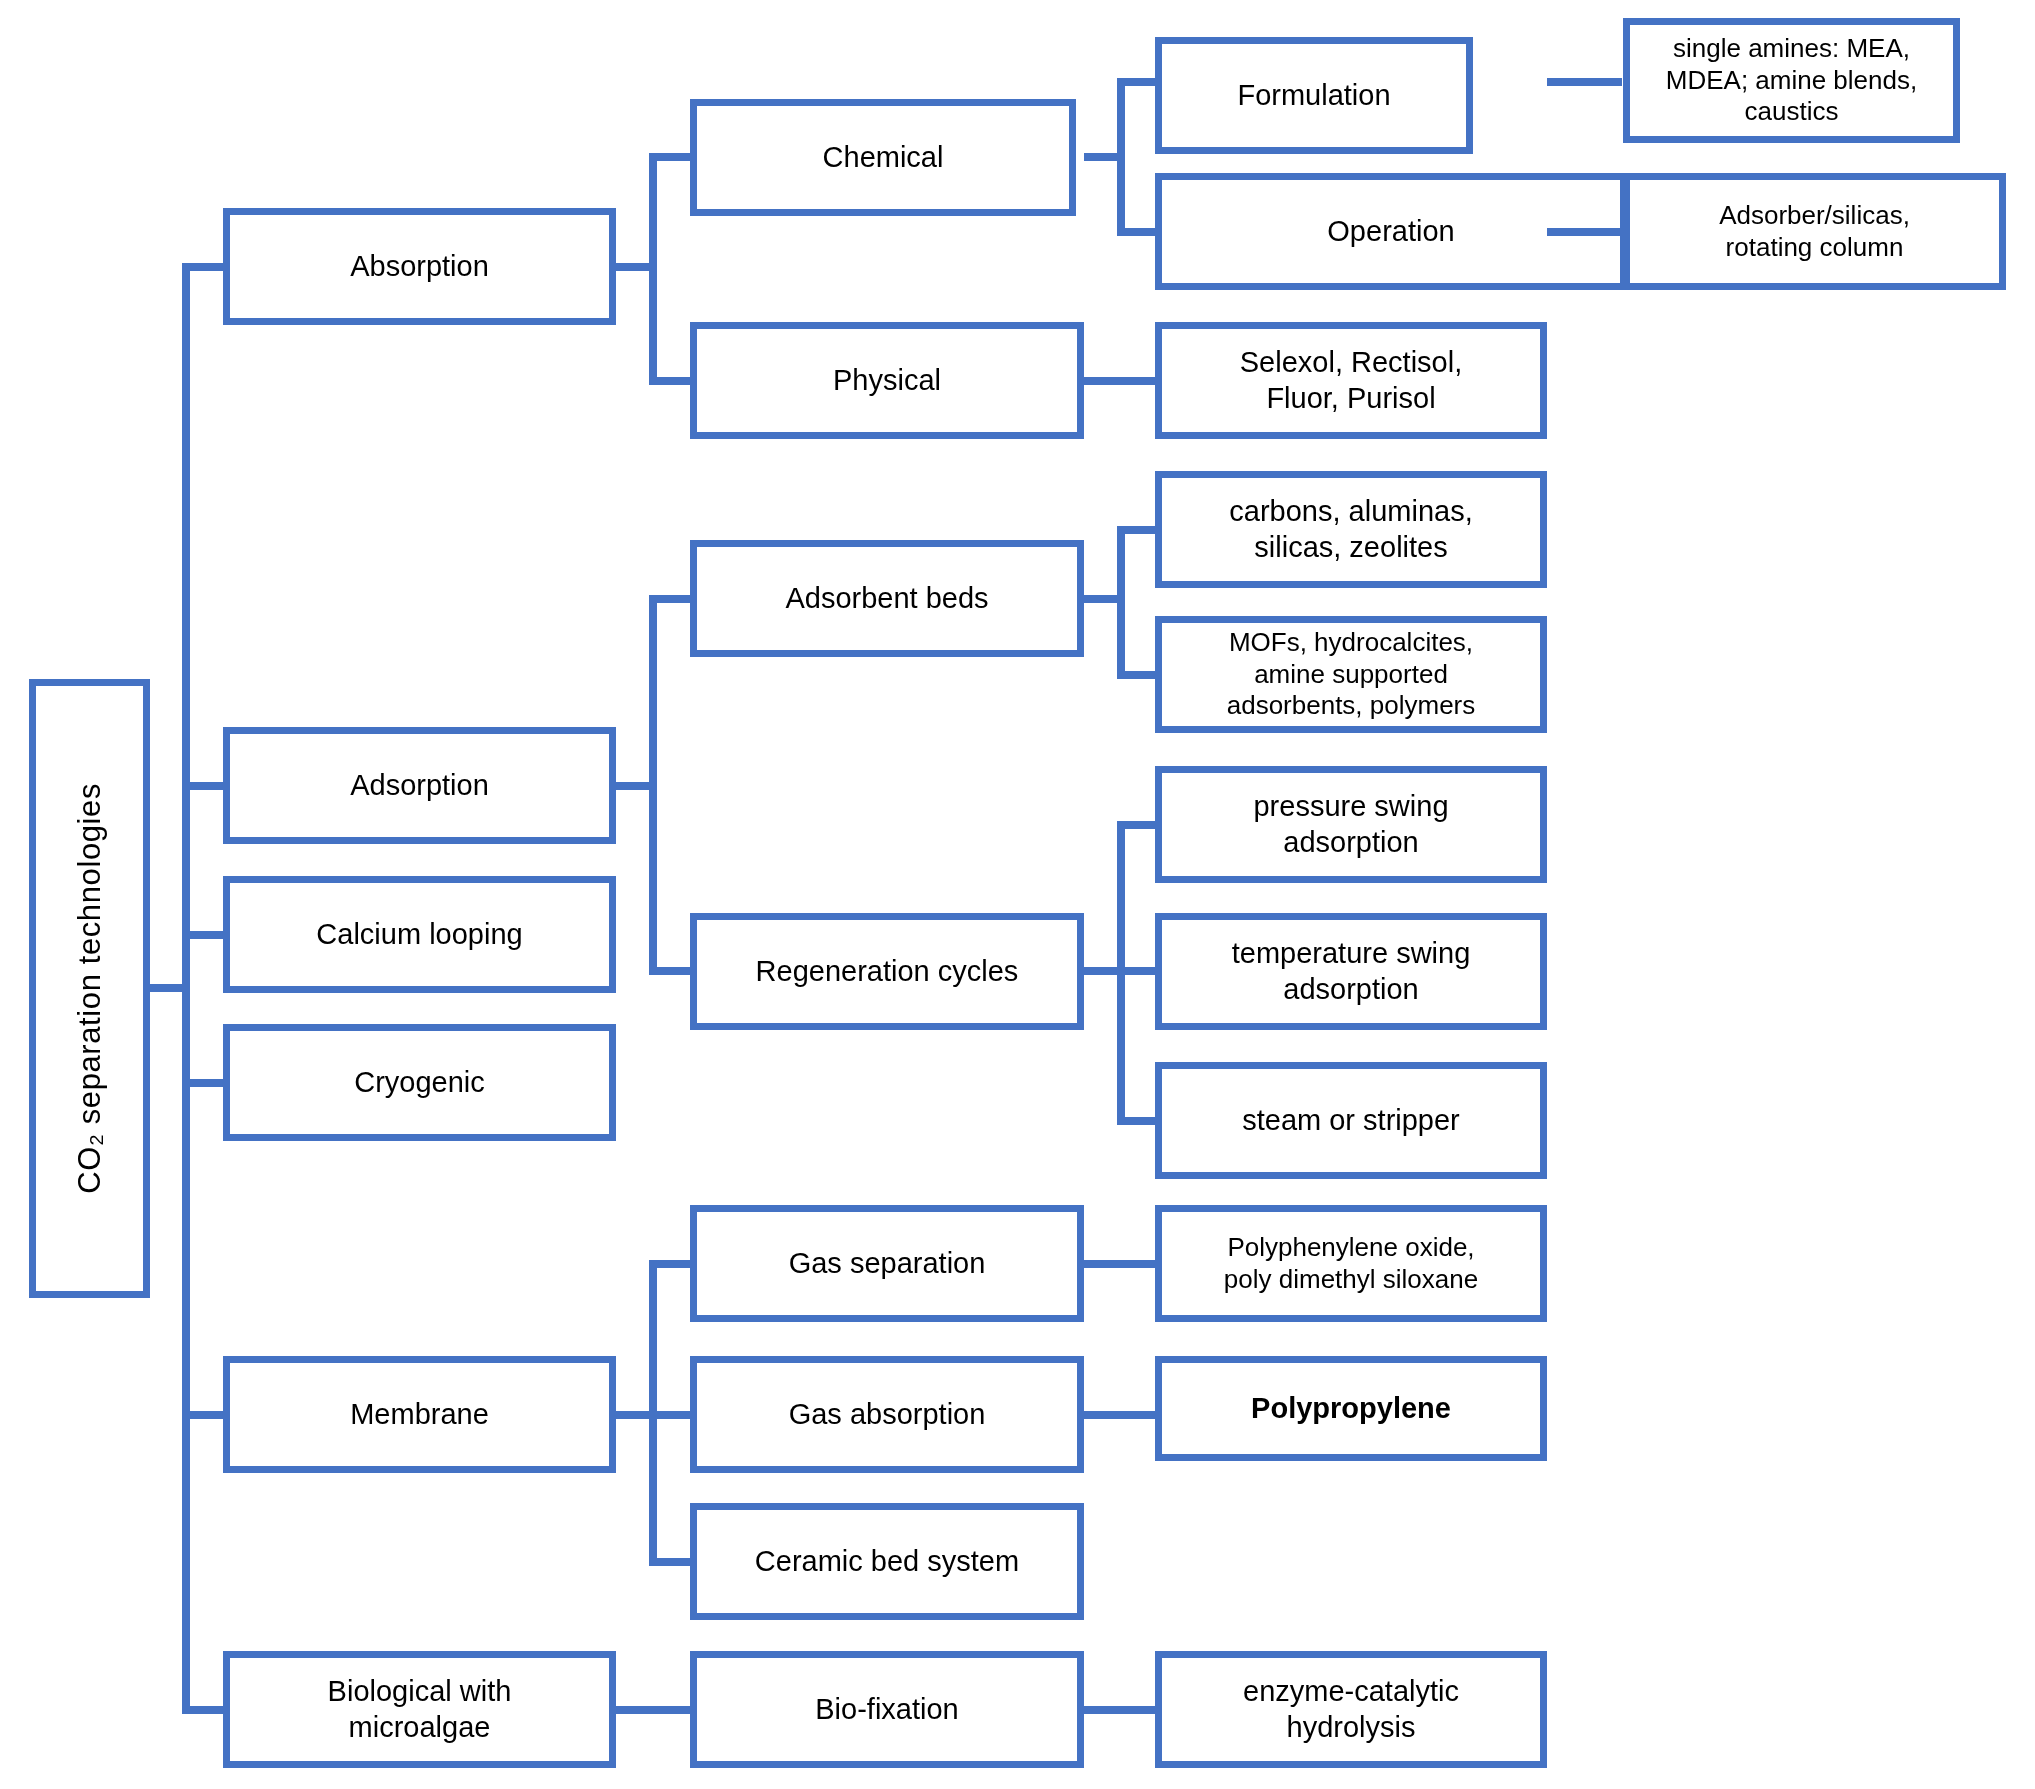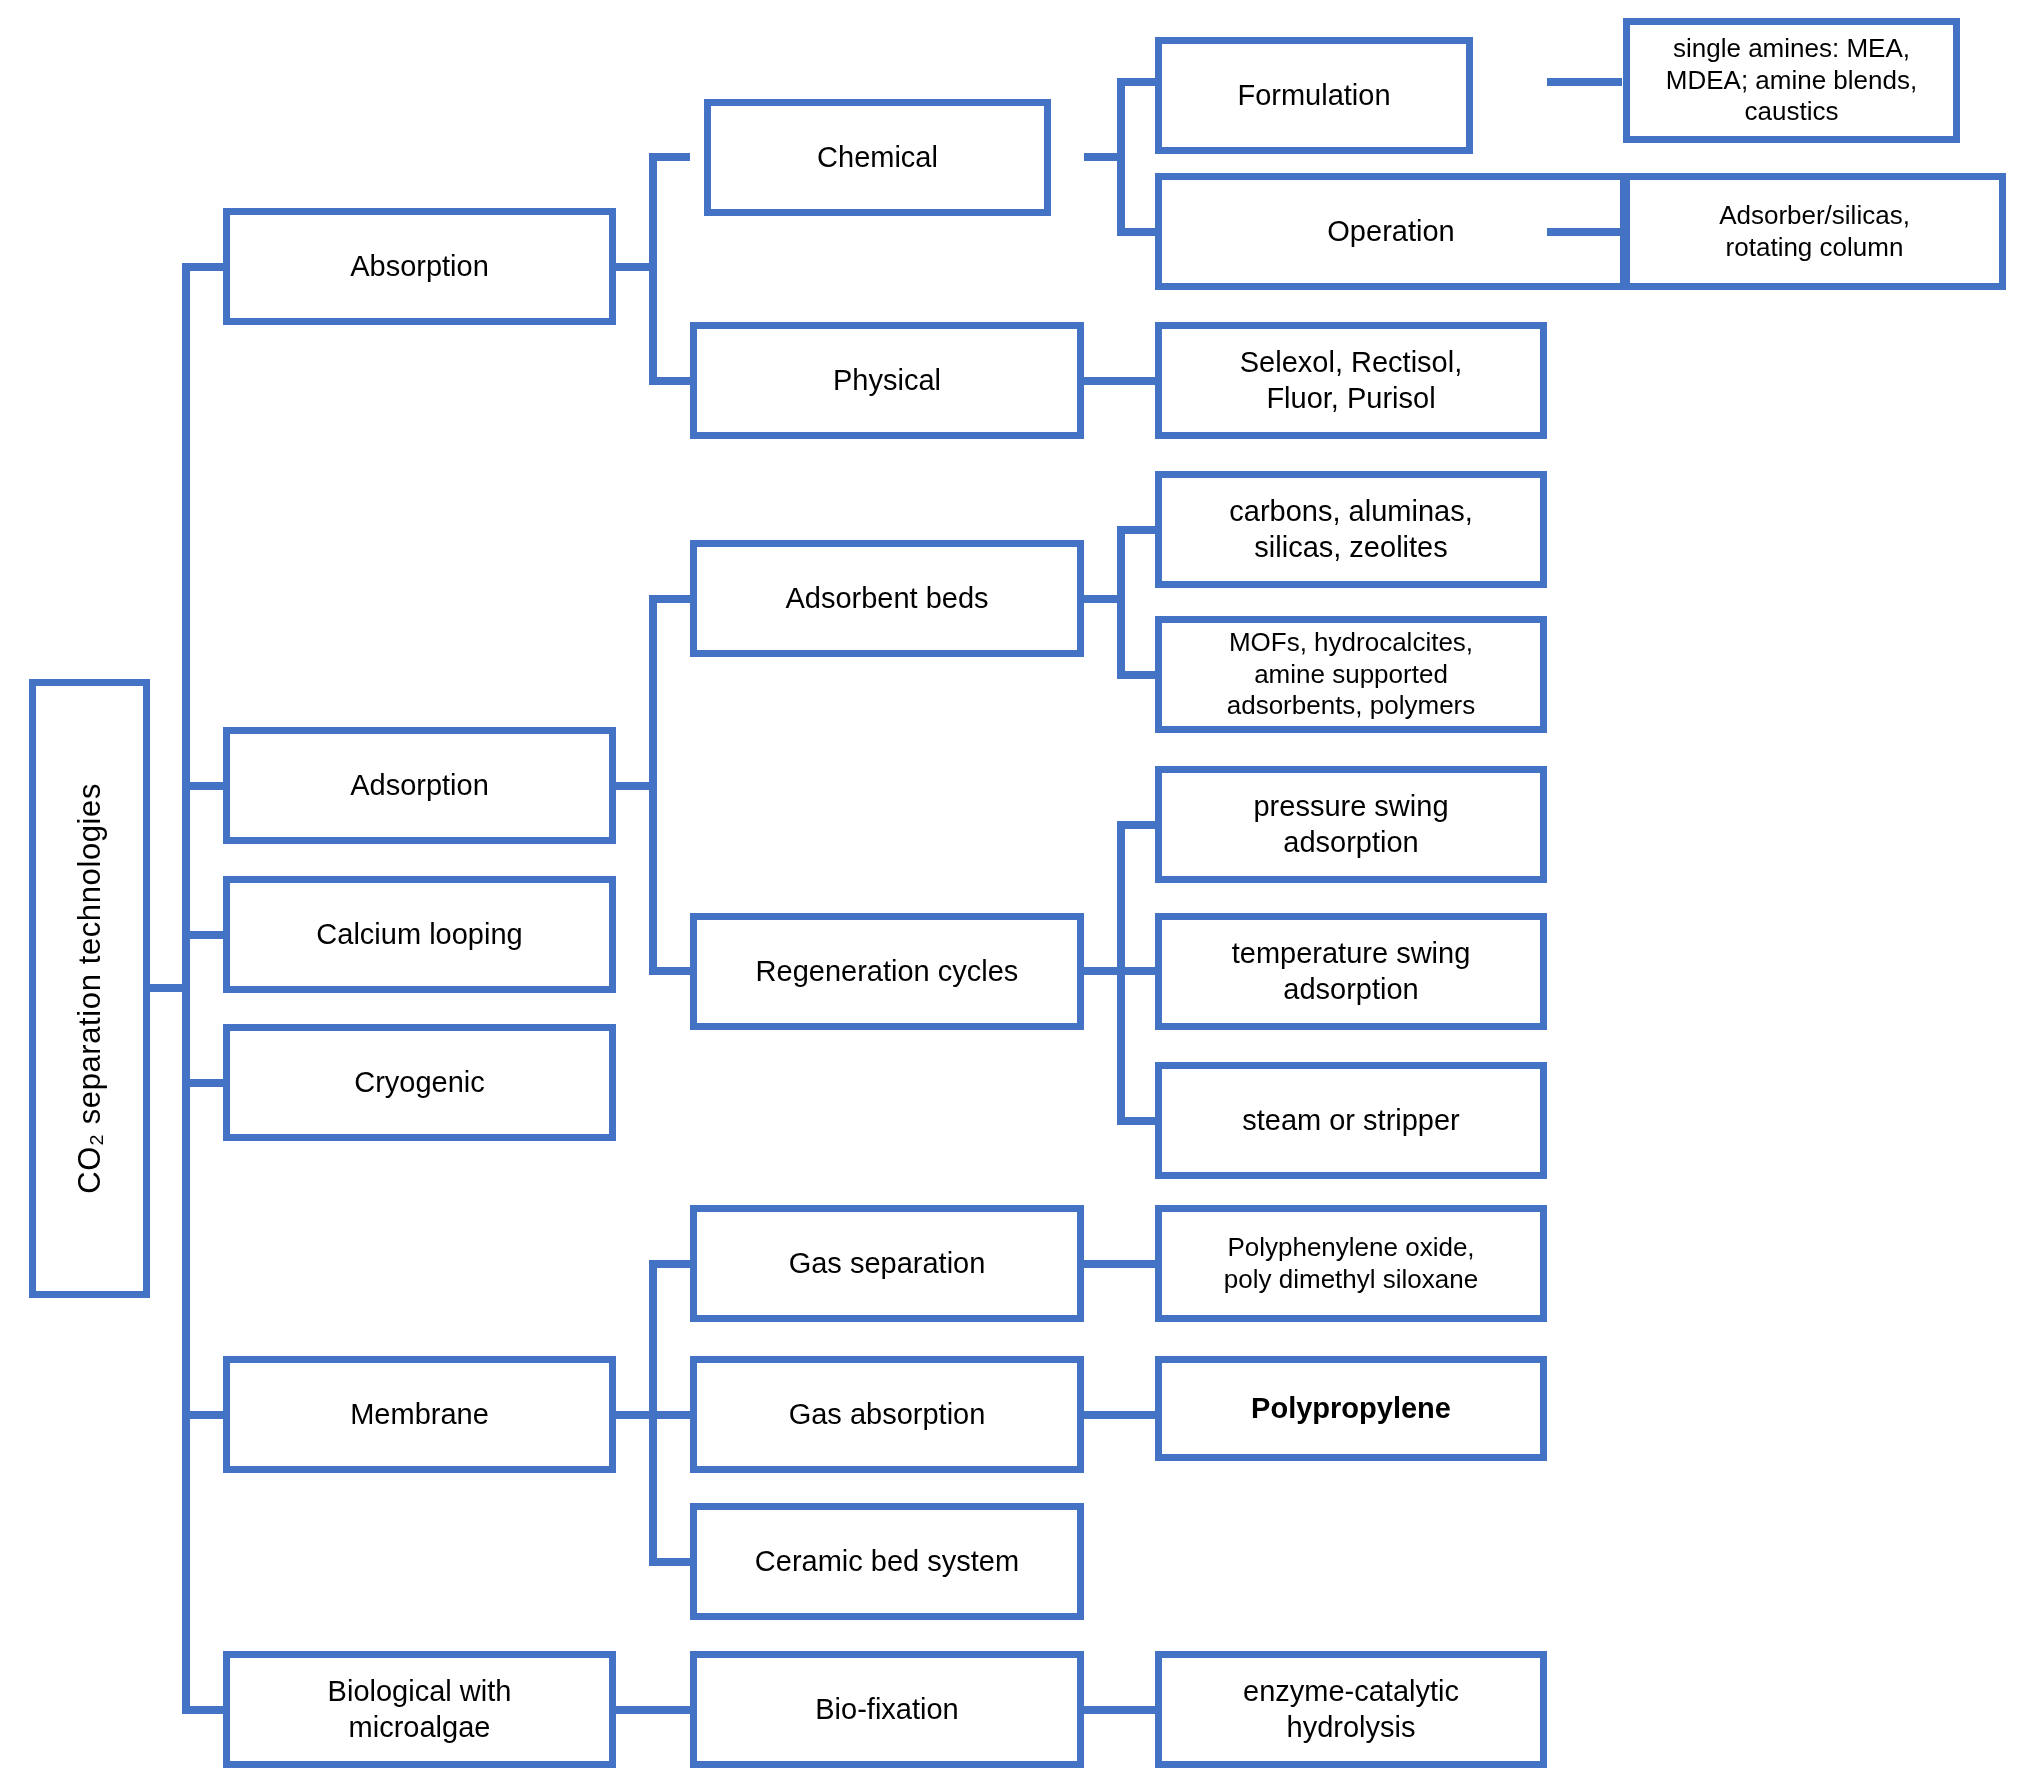--- a/index.html
+++ b/index.html
@@ -32,21 +32,21 @@
     letter-spacing:0.6px;
   }
   
   #b-root        { left:29px;   top:679px; width:121px; height:619px; }
   #b-absorption  { left:223px;  top:208px;  width:393px; height:117px; }
   #b-adsorption  { left:223px;  top:727px; width:393px; height:117px; }
   #b-calcium     { left:223px;  top:876px; width:393px; height:117px; }
   #b-cryogenic   { left:223px;  top:1024px; width:393px; height:117px; }
   #b-membrane    { left:223px;  top:1356px; width:393px; height:117px; }
   #b-biological  { left:223px;  top:1651px; width:393px; height:117px; }
-  #b-chemical    { left:690px; top:99px;  width:347px; height:117px;margin-left:14px; }
+  #b-chemical    { left:690px; top:99px;  width:386px; height:117px; }
   #b-physical    { left:690px; top:322px;  width:394px; height:117px; }
   #b-beds        { left:690px; top:540px;  width:394px; height:117px; }
   #b-regen       { left:690px; top:913px; width:394px; height:117px; }
   #b-gassep      { left:690px; top:1205px; width:394px; height:117px; }
   #b-gasabs      { left:690px; top:1356px; width:394px; height:117px; }
   #b-ceramic     { left:690px; top:1503px; width:394px; height:117px; }
   #b-biofix      { left:690px; top:1651px; width:394px; height:117px; }
   #b-formulation { left:1155px; top:23px;   width:318px; height:117px;margin-top:14px; }
   #b-operation   { left:1155px; top:173px;  width:472px; height:117px; }
   #b-selexol     { left:1155px; top:322px;  width:392px; height:117px; }

